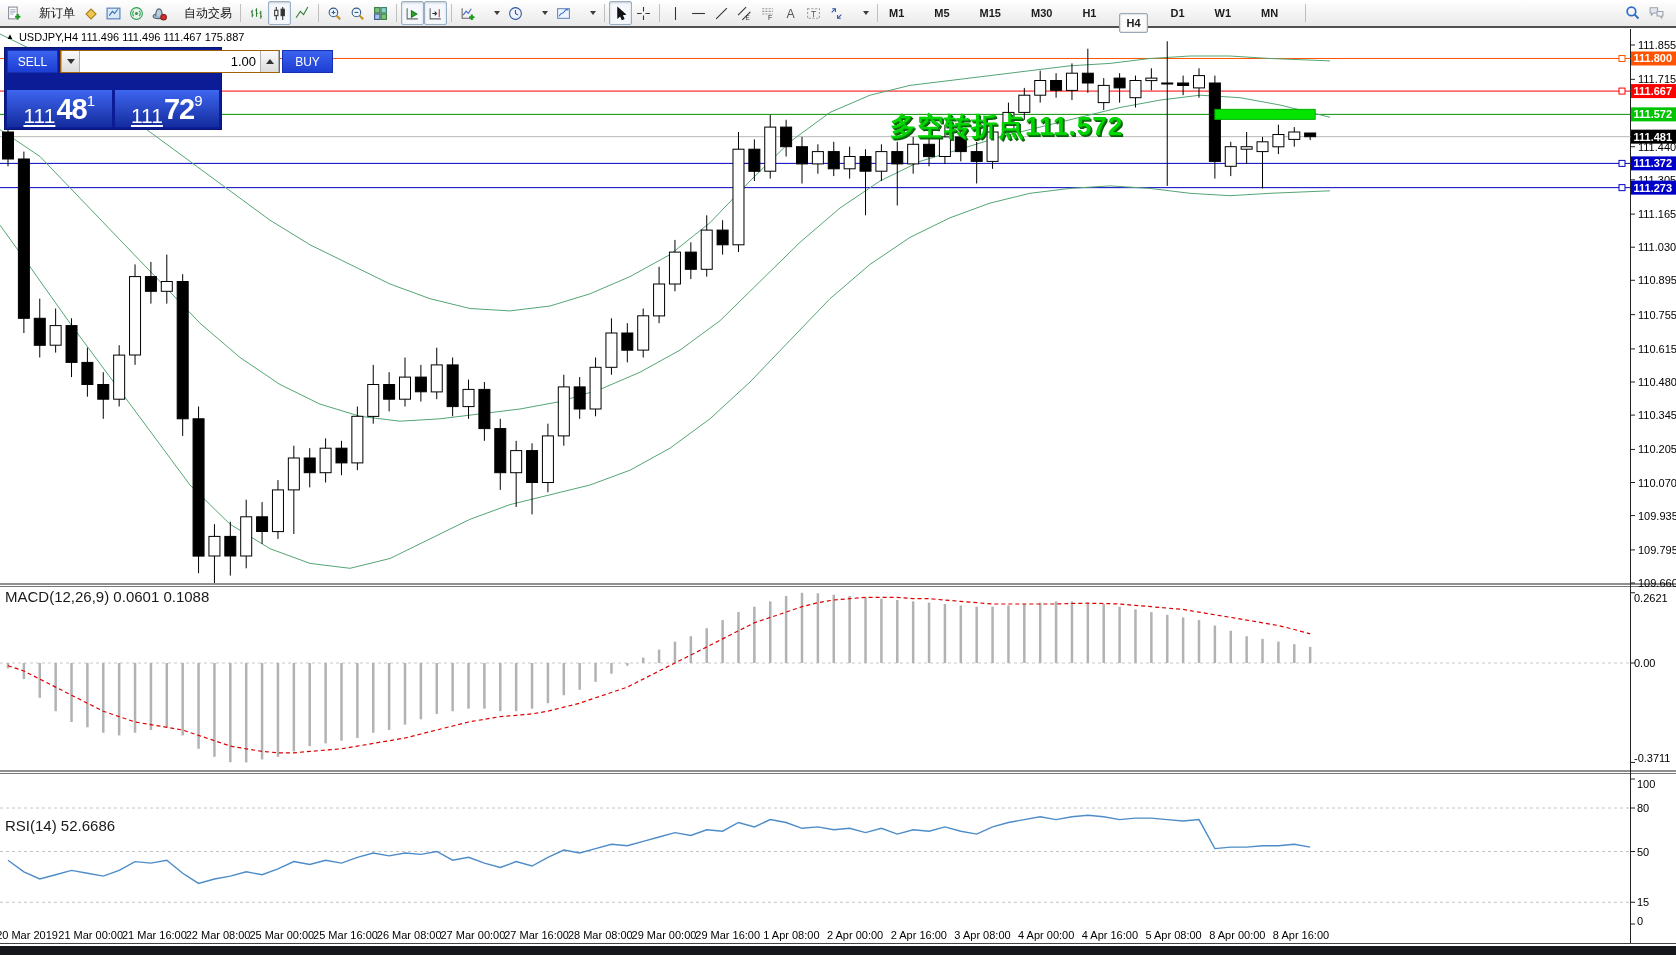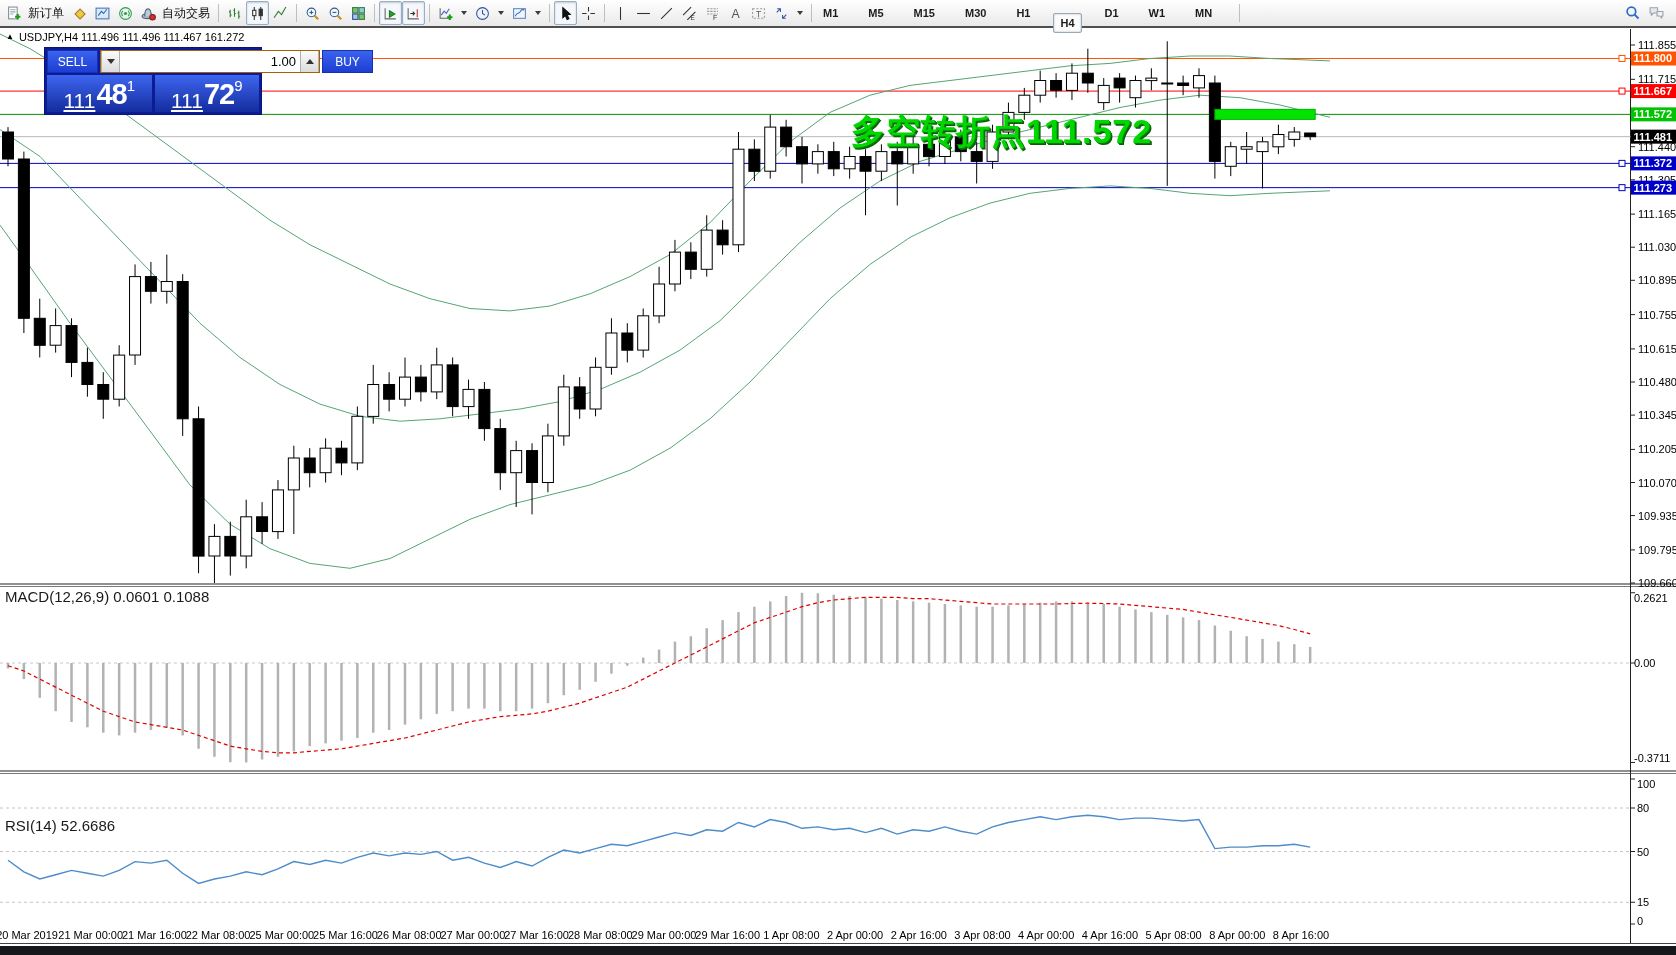--- a/index.html
+++ b/index.html
@@ -2,57 +2,57 @@
 <html><head>
 <meta charset="utf-8">
 <style>
   html,body{margin:0;padding:0;background:#888;}
   .screen{position:relative;width:1676px;height:955px;background:#fff;overflow:hidden;
           font-family:"Liberation Sans",sans-serif;}
   
   .toolbar{position:absolute;top:0;left:0;right:0;height:26px;border-bottom:2px solid #4f4f4f;
            background:linear-gradient(#ffffff,#e9e9e9);display:flex;align-items:center;padding:0 3px;z-index:20;}
   .tb-btn{display:flex;align-items:center;height:22px;padding:0 3px;border:1px solid transparent;
-          border-radius:2px;gap:6px;cursor:default;}
+          border-radius:2px;gap:17px;cursor:default;}
   .tb-btn.active{border-color:#97aec5;background:#f4f8fc;box-shadow:inset 0 1px 2px rgba(0,0,0,.18);}
   .tb-ic{display:flex;width:15px;height:15px;}
   .tb-ic svg{width:15px;height:15px;}
   .tb-lb{font-size:12px;color:#101010;white-space:nowrap;}
   .tb-sep{width:1px;height:18px;background:#bfbfbf;margin:0 4px;flex:0 0 1px;}
   .dd{width:0;height:0;border-left:3px solid transparent;border-right:3px solid transparent;
       border-top:4px solid #3c3c3c;margin-left:2px;}
   .tf-btn{font-size:11px;font-weight:bold;color:#1c1c1c;padding:3px 6px;border:1px solid transparent;border-radius:2px;}
   .tf-btn.active{border-color:#9aa9b8;background:#fcfcfc;box-shadow:inset 0 0 2px #aaa;margin-top:19px;}
   .toolbar-right{margin-left:auto;display:flex;gap:8px;padding-right:8px;}
   .toolbar-right .tb-ic{width:16px;height:16px;}
   
   .chart-header{position:absolute;top:31px;left:6px;display:flex;align-items:center;gap:5px;
                 font-size:11px;color:#000;z-index:8;}
   .collapse-arrow{font-size:8px;line-height:1;}
   
   .trade-panel{position:absolute;left:4px;top:47px;width:218px;z-index:9;background:#0c1c96;
-               border:1px solid #0a1570;padding:2px;display:flex;flex-direction:column;gap:2px;box-sizing:border-box;margin-left:40px;}
+               border:1px solid #0a1570;padding:2px;display:flex;flex-direction:column;gap:17px;box-sizing:border-box;}
   .tp-row1{display:flex;gap:2px;height:23px;}
   .tp-btn{flex:0 0 49px;background:linear-gradient(#3b63ee,#1c3ed2);color:#fff;font-size:12px;
           border:1px solid #1530b0;display:flex;align-items:center;justify-content:center;cursor:default;}
   .tp-vol{flex:1;display:flex;background:#fff;border:1px solid #a16207;box-sizing:border-box;}
   .tp-arr{width:19px;background:linear-gradient(#fbfbfb,#dcdcdc);border:none;border-left:1px solid #b0b0b0;
           border-right:1px solid #b0b0b0;display:flex;align-items:center;justify-content:center;padding:0;cursor:default;}
   .tri-dn{width:0;height:0;border-left:4px solid transparent;border-right:4px solid transparent;border-top:5px solid #333;}
   .tri-up{width:0;height:0;border-left:4px solid transparent;border-right:4px solid transparent;border-bottom:5px solid #333;}
   .tp-vol-input{flex:1;border:none;outline:none;text-align:right;font-size:13px;padding:0 4px 0 0;min-width:0;
                 font-family:"Liberation Sans",sans-serif;color:#000;}
   .tp-row2{display:flex;gap:3px;height:37px;}
   .tp-price{flex:1;background:linear-gradient(#3e66f0,#142c9e);color:#fff;display:flex;align-items:center;
             justify-content:center;cursor:default;}
   .tp-pre{font-size:21px;position:relative;top:7px;margin-right:1px;text-decoration:underline;}
   .tp-big{font-size:29px;font-weight:bold;letter-spacing:-1px;line-height:36px;}
   .tp-sup{font-size:15px;position:relative;top:-8px;}
   
-  .annotation{position:absolute;left:851px;top:109px;font-size:34px;font-weight:bold;letter-spacing:1px;
+  .annotation{position:absolute;left:890px;top:109px;font-size:26px;font-weight:bold;letter-spacing:1px;
               color:#00d600;text-shadow:1px 1px 0 #0b7c0b,2px 2px 0 #0a5c0a;z-index:7;pointer-events:none;white-space:nowrap;}
   .ind-label{position:absolute;left:5px;font-size:15px;color:#1a1a1a;z-index:6;pointer-events:none;}
   #chart{position:absolute;left:0;top:28px;z-index:1;}
   #chart text{font-family:"Liberation Sans",sans-serif;}
   .bottom-strip{position:absolute;left:0;right:0;top:946px;height:9px;background:#16171b;z-index:15;}
 </style>
 </head>
 <body>
 
 <div class="screen">
@@ -305,21 +305,21 @@
           <svg viewBox="0 0 14 14" fill="none" stroke-width="1">
             <path d="M1 2.5h7v5H4.2L2.2 9.5v-2H1z" fill="#e4e8ee" stroke="#9aa2ae"></path>
             <path d="M7.5 6h5.5v4.2h-1.2v1.8l-1.8-1.8H7.5z" fill="#f2f2f2" stroke="#9aa2ae"></path>
           </svg>
         </span>
       </div>
   </div>
 
   <div class="chart-header">
     <span class="collapse-arrow">▲</span>
-    <span>USDJPY,H4  111.496 111.496 111.467 161.272</span>
+    <span>USDJPY,H4  111.496 111.496 111.467 175.887</span>
   </div>
 
   <div class="trade-panel">
     <div class="tp-row1">
       <div class="tp-btn">SELL</div>
       <div class="tp-vol">
         <button class="tp-arr">
             <span class="tri-dn"></span>
           </button>
         <input class="tp-vol-input" value="1.00" style="">

